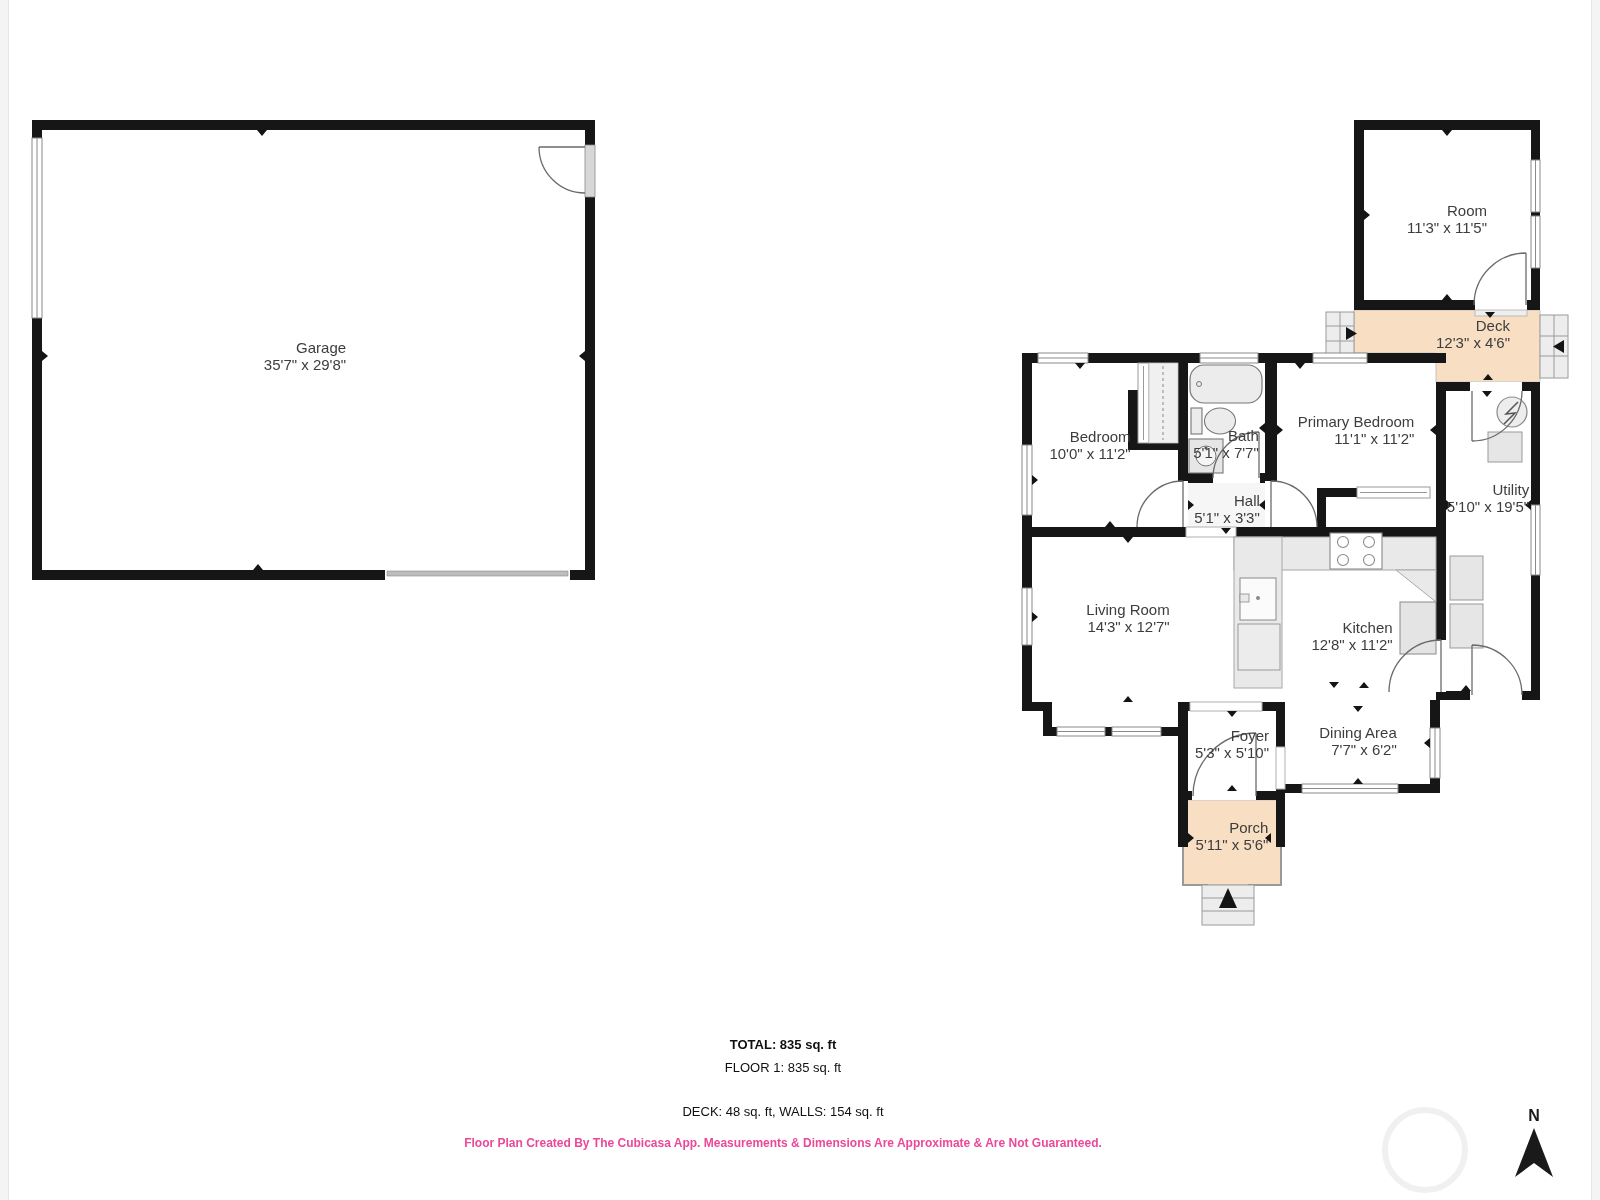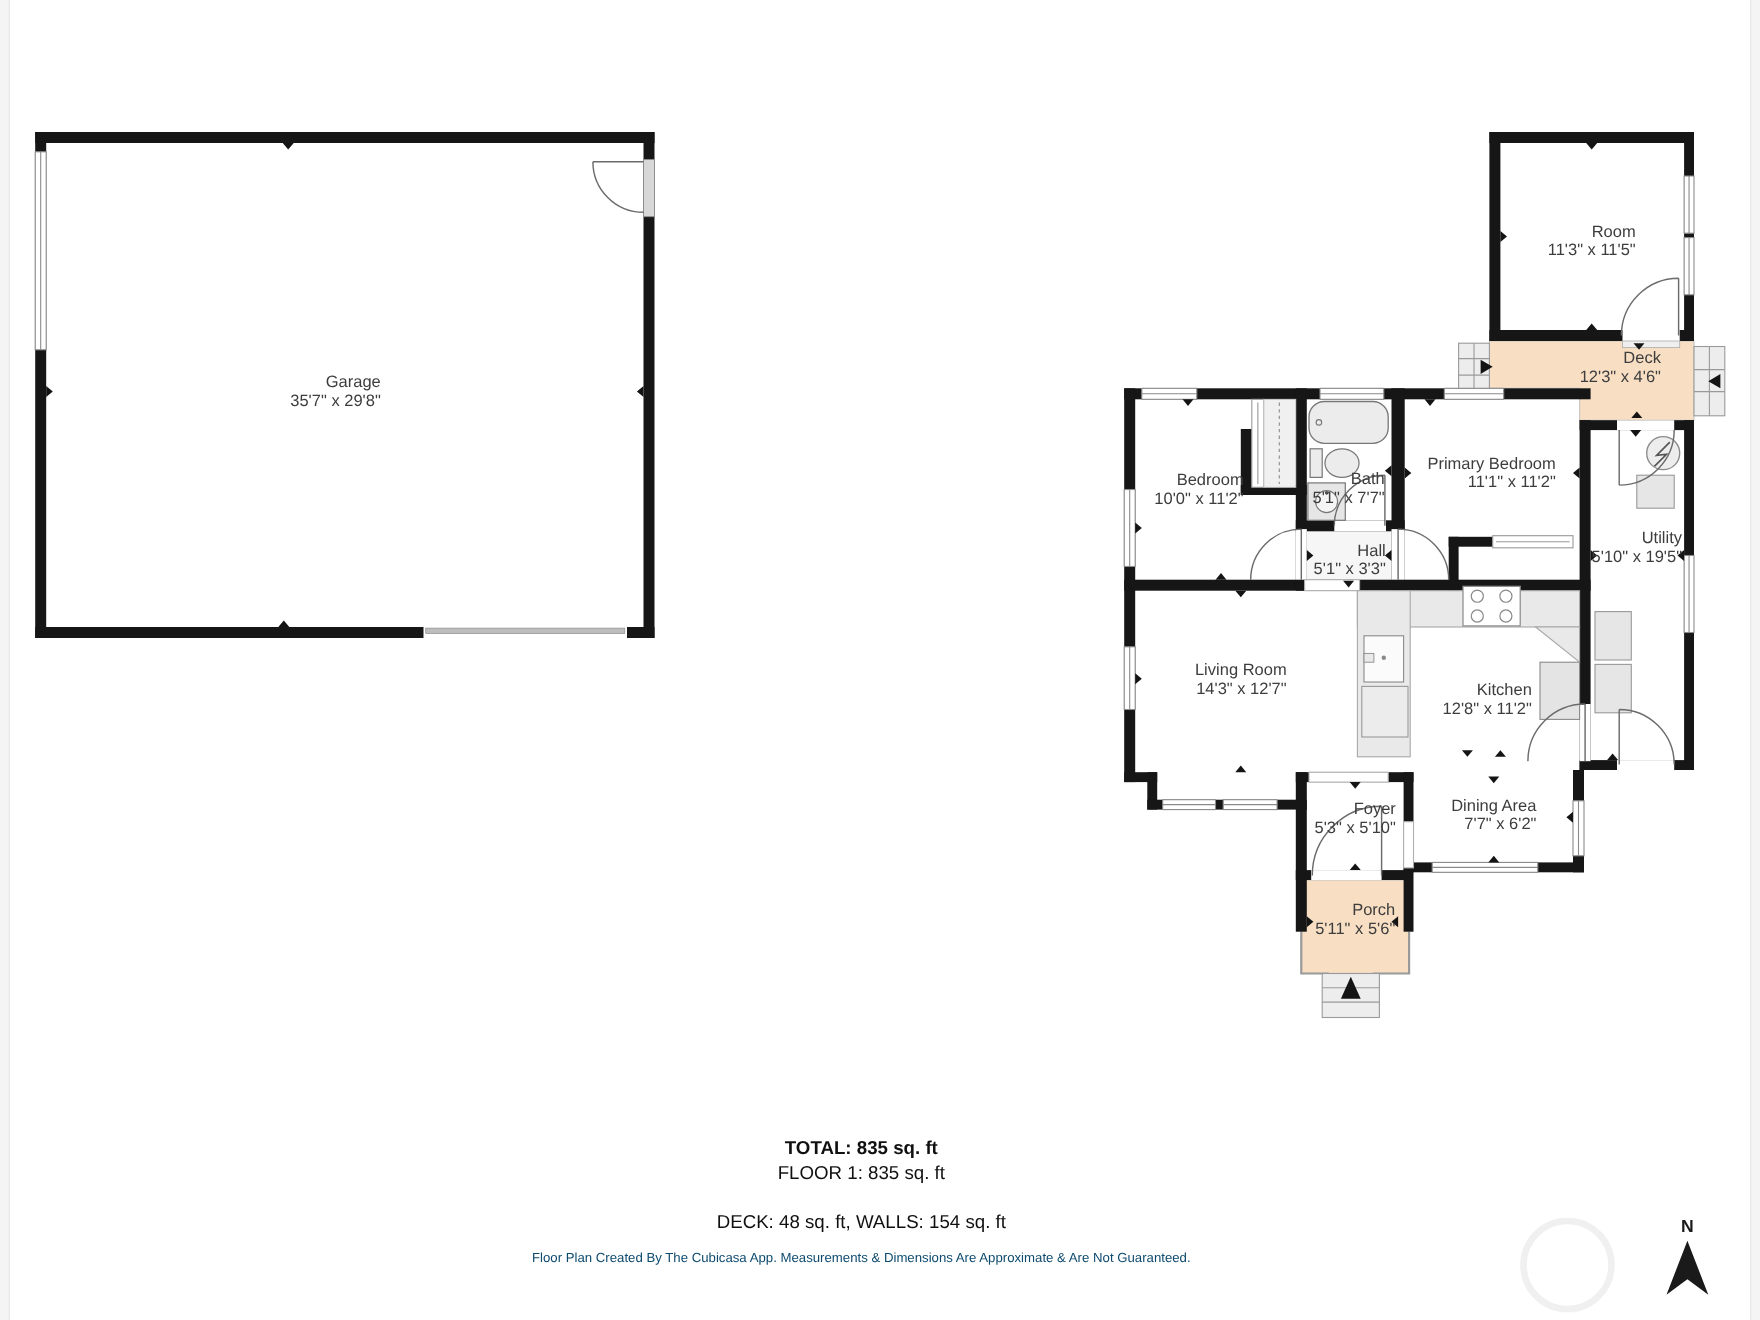--- a/index.html
+++ b/index.html
@@ -5,24 +5,24 @@
   html,body{margin:0;padding:0;background:#fff;}
   .page{position:relative;width:1600px;height:1200px;background:#ffffff;overflow:hidden;
         font-family:"Liberation Sans",sans-serif;}
   .edge{position:absolute;top:0;width:8px;height:1200px;background:#f4f4f4;}
   .edge.l{left:0;border-right:1px solid #e6e6e6;}
   .edge.r{right:0;border-left:1px solid #e6e6e6;}
   .plan-svg{position:absolute;left:0;top:0;}
   .lbl{position:absolute;transform:translate(-50%,-50%);text-align:right;white-space:nowrap;
        color:#3d3d3d;font-size:15px;line-height:17px;}
   .sum{position:absolute;left:783px;transform:translate(-50%,-50%);white-space:nowrap;
-       color:#101010;font-size:17px;}
+       color:#101010;font-size:13px;}
   .sum.b{font-weight:bold;}
   .disc{position:absolute;left:783px;transform:translate(-50%,-50%);white-space:nowrap;
-        color:#0c4a6e;font-size:12px;font-weight:400;}
+        color:#ec4899;font-size:12px;font-weight:700;}
   .north-n{position:absolute;left:1534px;top:1116px;transform:translate(-50%,-50%);
            font-size:16px;font-weight:600;color:#1a1a1a;}
 </style>
 </head>
 <body>
 
 <div class="page">
   <div class="edge l"></div>
   <div class="edge r"></div>
 

